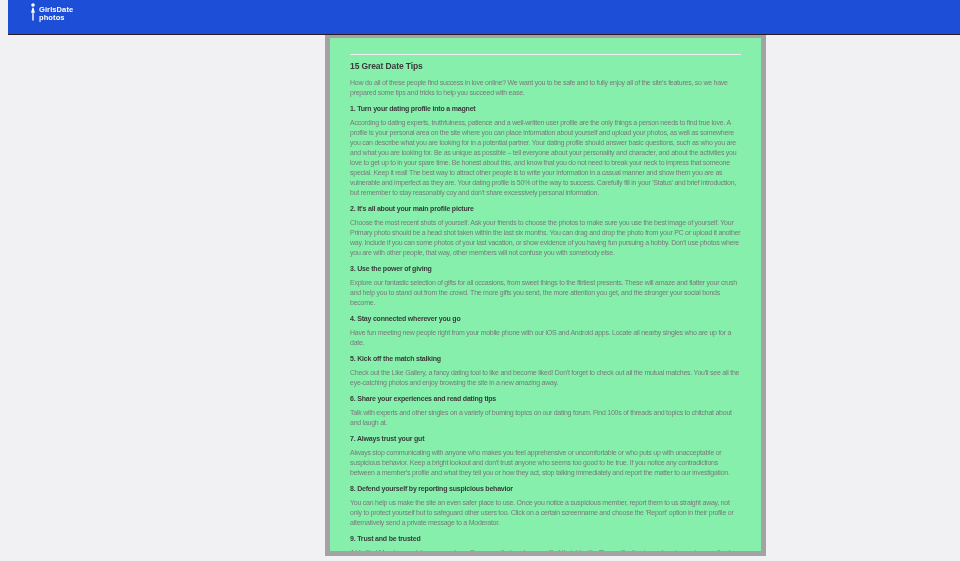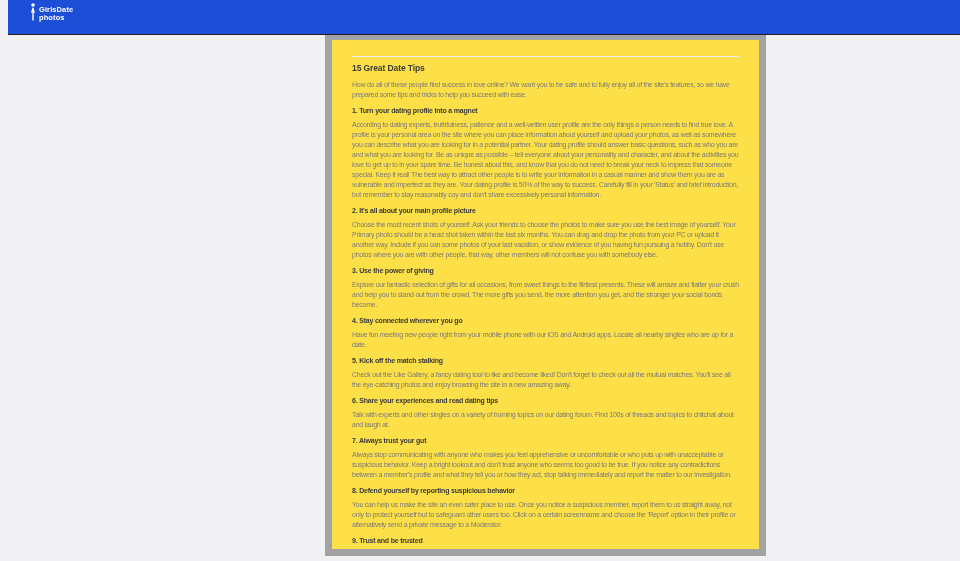--- a/index.html
+++ b/index.html
@@ -46,22 +46,22 @@
     letter-spacing: 0.1px;
   }
 
   
   .card {
     position: absolute;
     left: 325px;
     top: 33px;
     width: 441px;
     height: 523px;
-    background: #fde047;
-    border: 7px solid #a3a3a3;
+    background: #86efac;
+    border: 5px solid #a3a3a3;
     box-sizing: border-box;
     padding: 16px 20px 0 20px;
     overflow: hidden;
   }
   .card-divider {
     height: 1px;
     background: #eeedee;
     margin: 0 0 5px 0;
   }
   .article-title {

